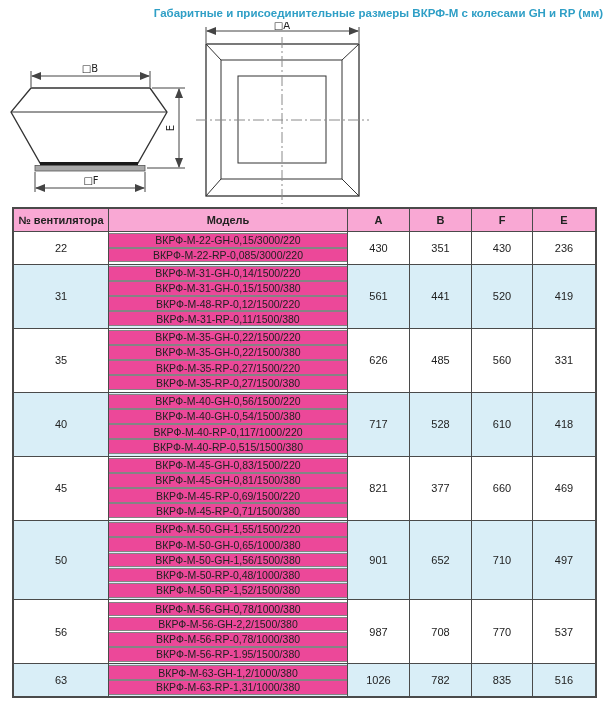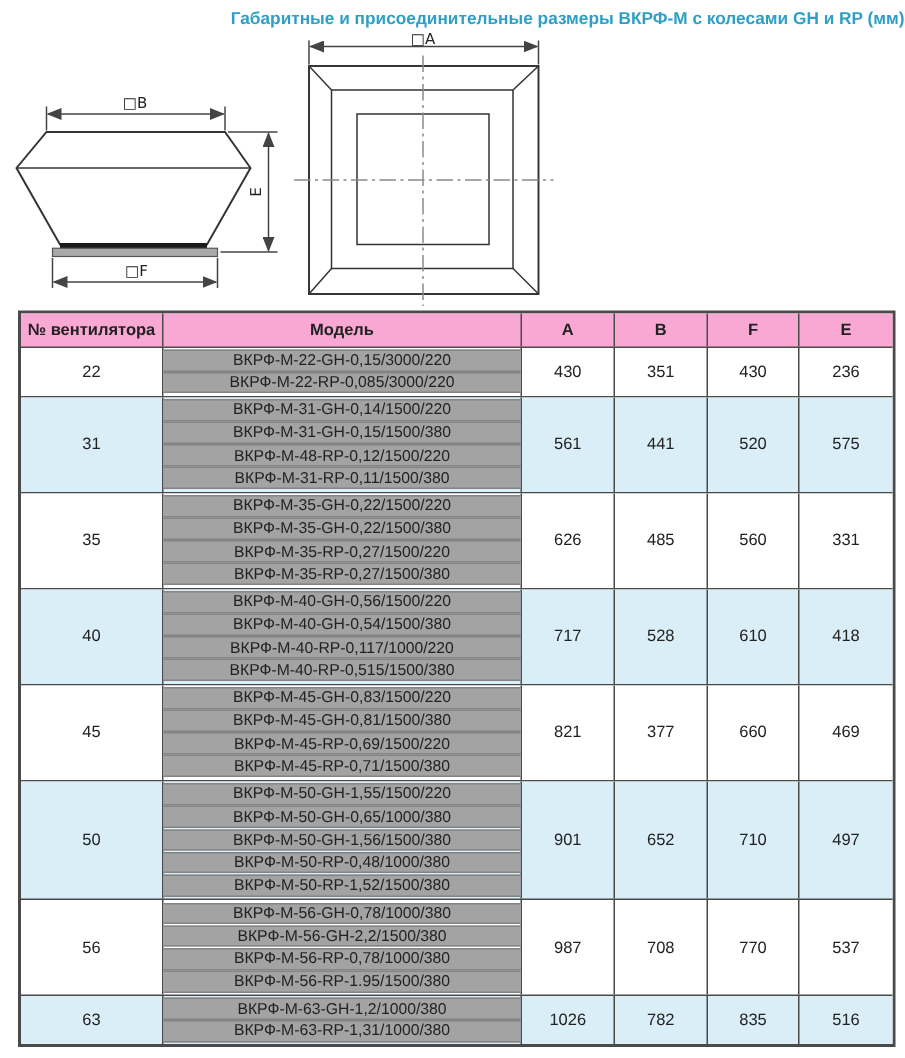--- a/index.html
+++ b/index.html
@@ -20,21 +20,21 @@
          font-weight:bold;font-size:11px;}
   .thead .cell{display:flex;align-items:center;justify-content:center;}
   .cell{border-right:1px solid #4a4a4a;display:flex;align-items:center;
         justify-content:center;font-size:11px;box-sizing:border-box;}
   .cell:last-child{border-right:none;}
   .group-row{border-bottom:1px solid #4a4a4a;background:#ffffff;}
   .group-row:last-child{border-bottom:none;}
   .group-row.alt{background:#d9eef7;}
   .models-cell{flex-direction:column;justify-content:space-evenly;
                padding:1px 0;align-items:stretch;}
-  .model-box{height:12.5px;background:#a3a3a3;border-top:1px solid #848484;
+  .model-box{height:12.5px;background:#ec4899;border-top:1px solid #848484;
              border-bottom:1px solid #848484;display:flex;align-items:center;
              justify-content:center;font-size:10.5px;color:#222;}
 </style>
 </head>
 <body>
 
 <div id="page">
 
   <div id="title">Габаритные и присоединительные размеры ВКРФ-М с колесами GH и RP (мм)</div>
 
@@ -130,21 +130,21 @@
           <div class="cell">31</div>
           <div class="cell models-cell">
             <div class="model-box">ВКРФ-М-31-GH-0,14/1500/220</div>
             <div class="model-box">ВКРФ-М-31-GH-0,15/1500/380</div>
             <div class="model-box">ВКРФ-М-48-RP-0,12/1500/220</div>
             <div class="model-box">ВКРФ-М-31-RP-0,11/1500/380</div>
           </div>
           <div class="cell">561</div>
           <div class="cell">441</div>
           <div class="cell">520</div>
-          <div class="cell">575</div>
+          <div class="cell">419</div>
         </div>
         <div class="trow group-row" style="height: 63px;">
           <div class="cell">35</div>
           <div class="cell models-cell">
             <div class="model-box">ВКРФ-М-35-GH-0,22/1500/220</div>
             <div class="model-box">ВКРФ-М-35-GH-0,22/1500/380</div>
             <div class="model-box">ВКРФ-М-35-RP-0,27/1500/220</div>
             <div class="model-box">ВКРФ-М-35-RP-0,27/1500/380</div>
           </div>
           <div class="cell">626</div>

